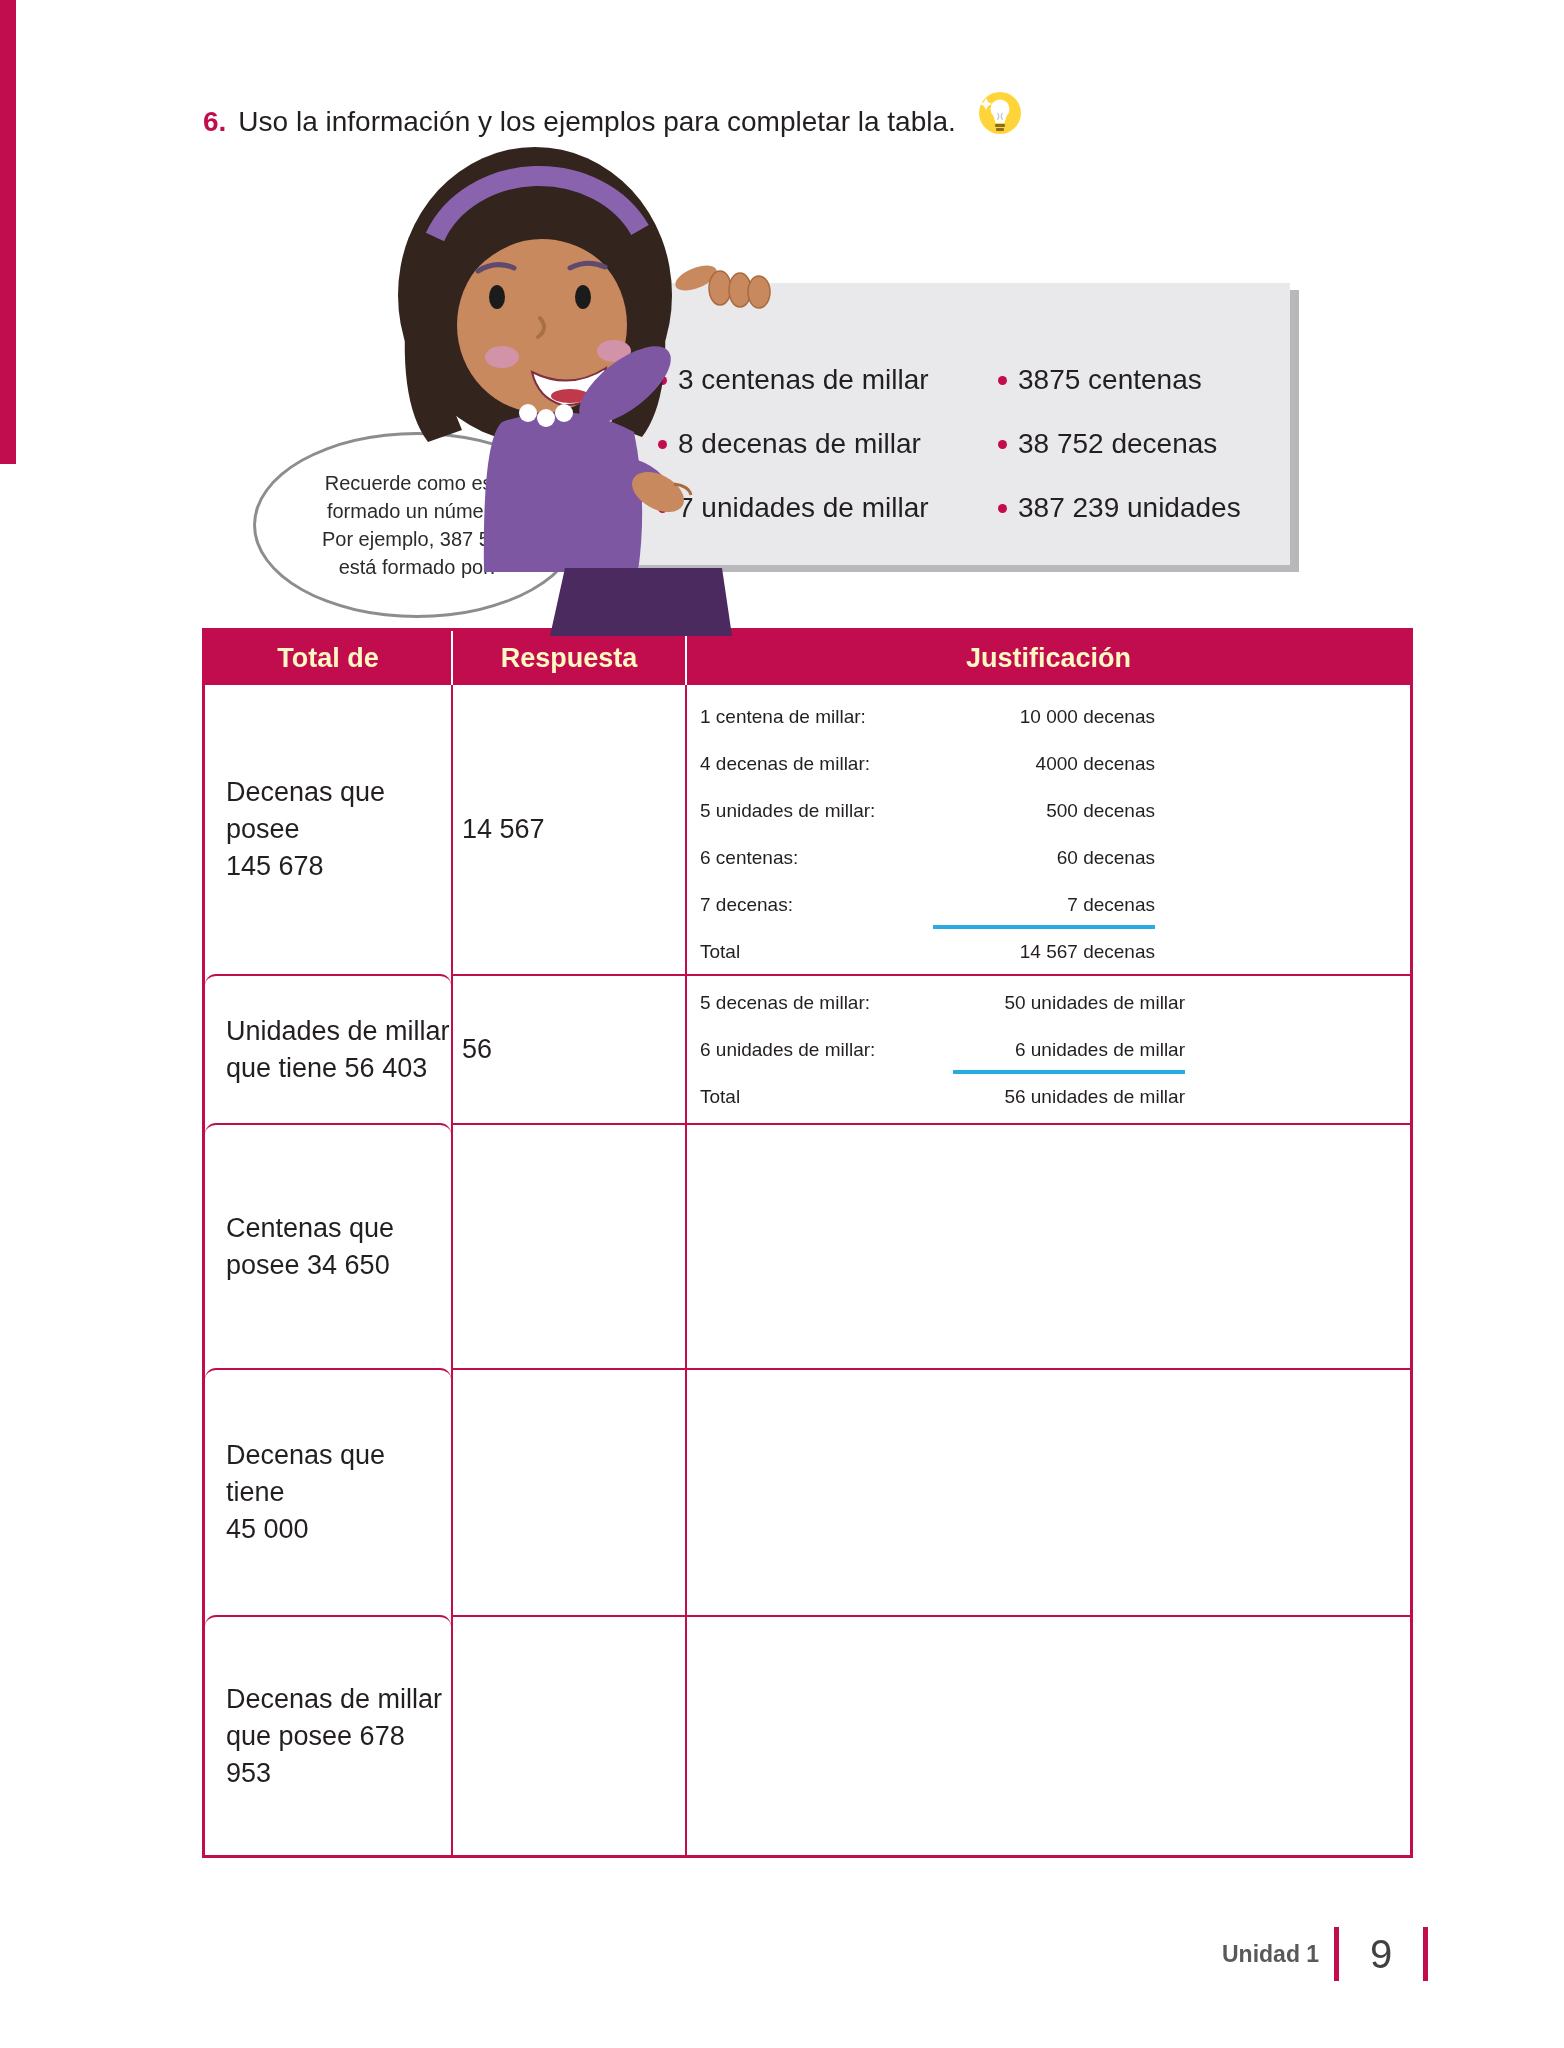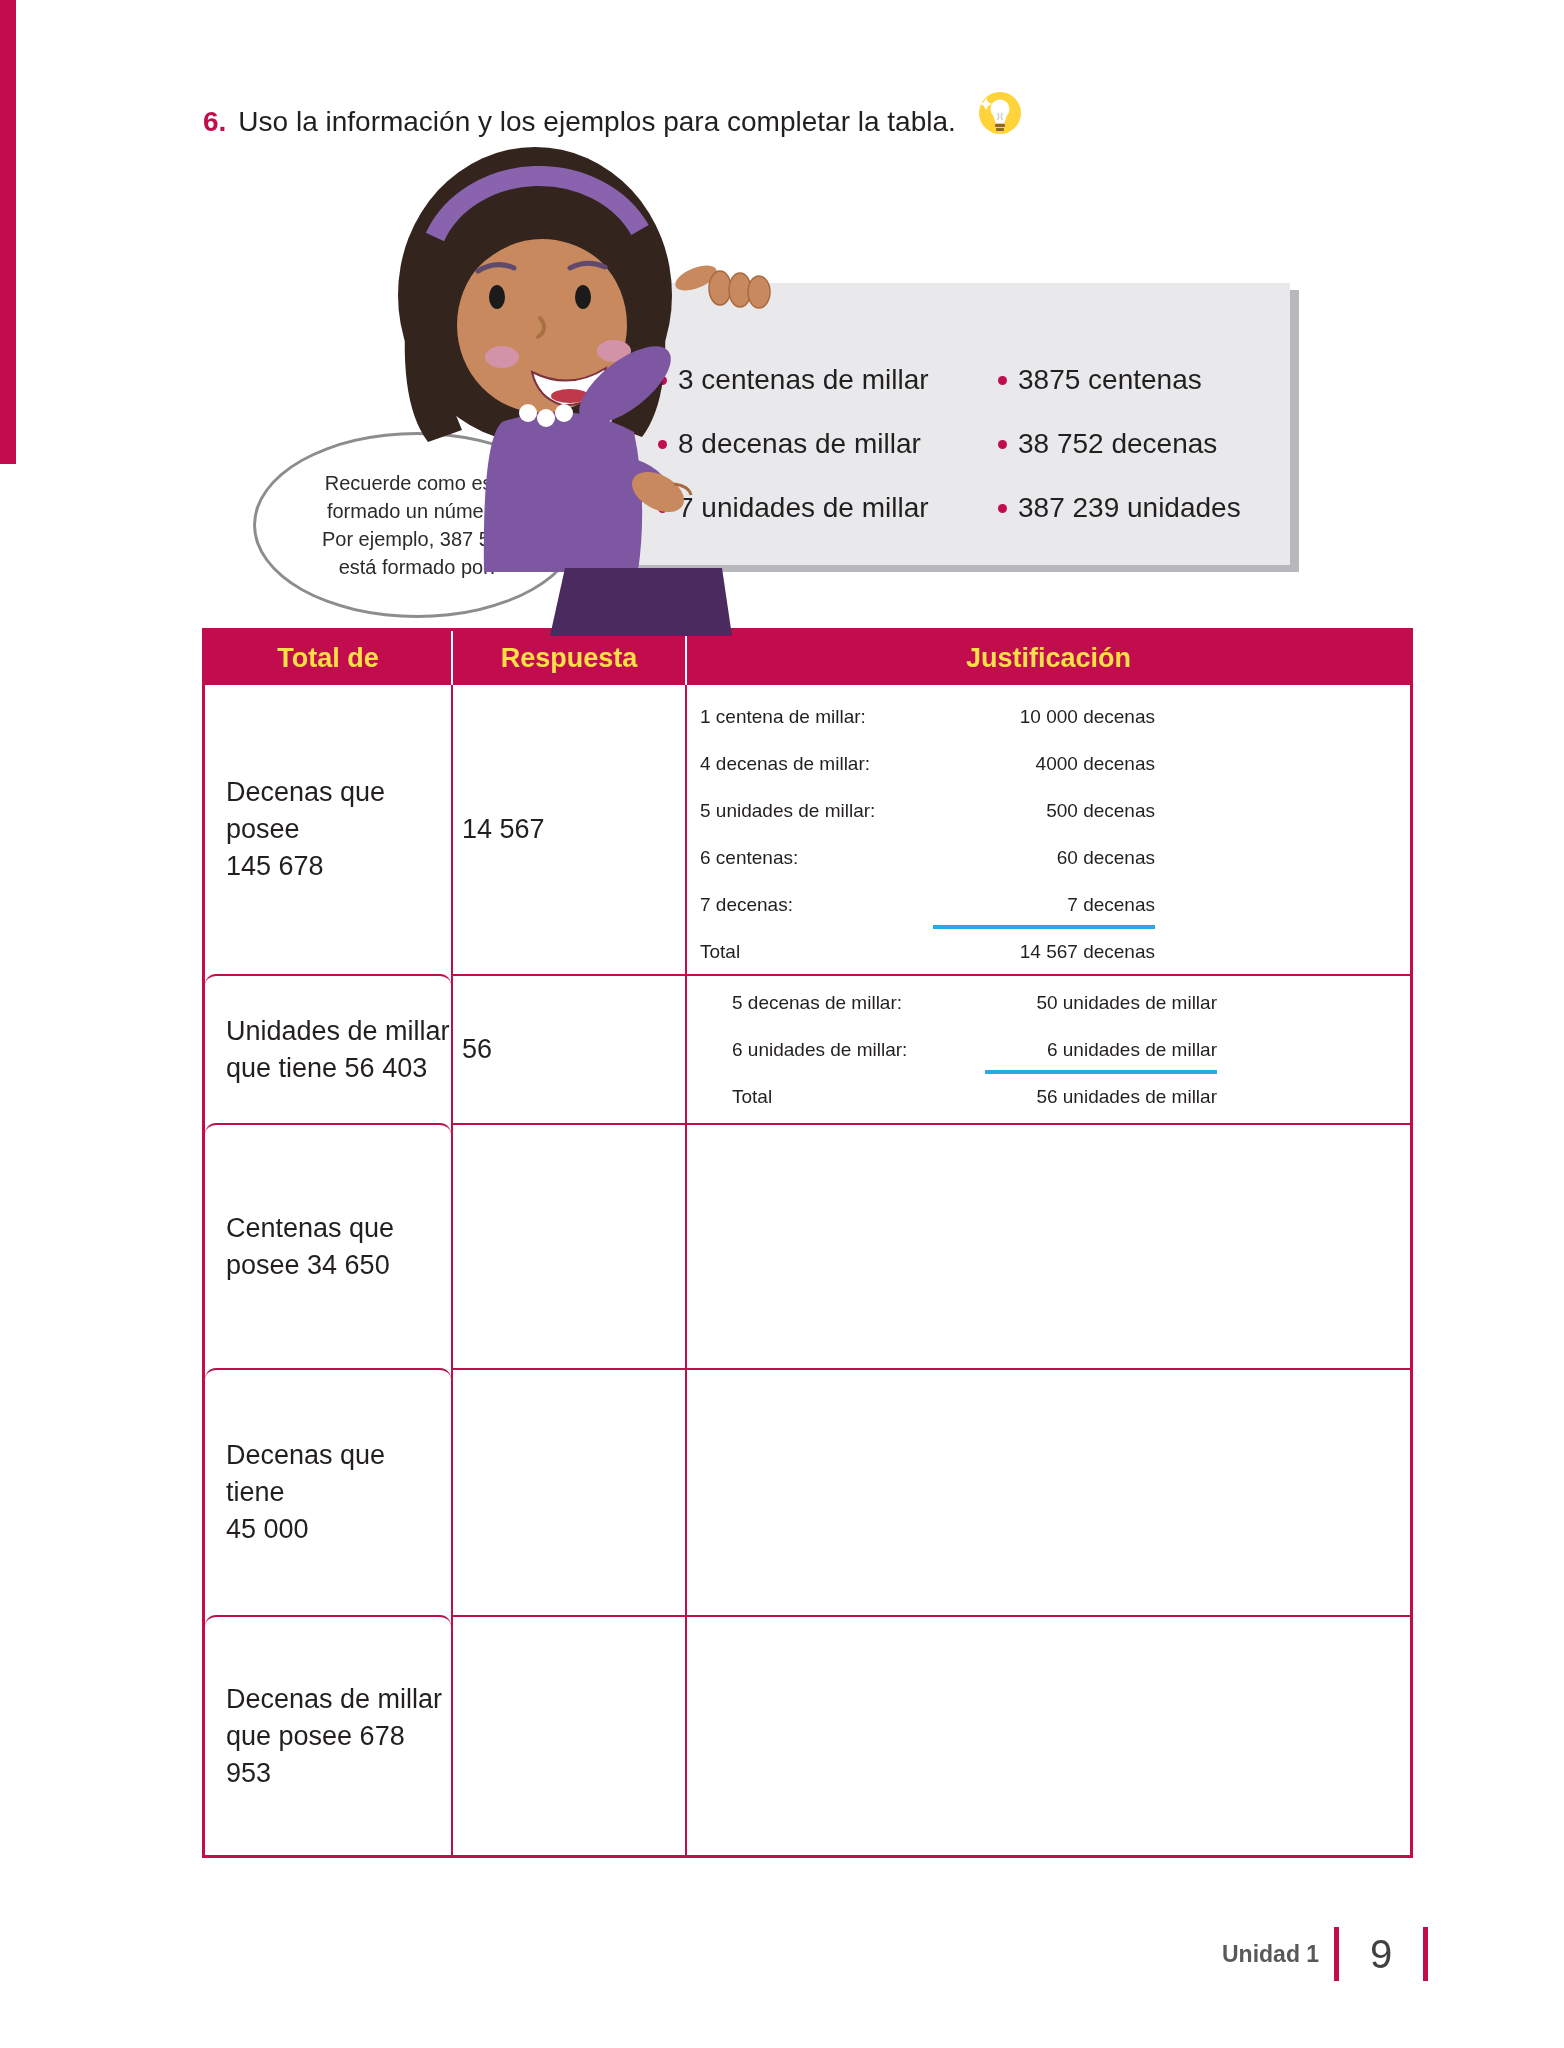--- a/index.html
+++ b/index.html
@@ -31,25 +31,25 @@
   .b-l0{left:28px;top:57px;} .b-l1{left:28px;top:121px;} .b-l2{left:28px;top:185px;}
   .b-r0{left:368px;top:57px;} .b-r1{left:368px;top:121px;} .b-r2{left:368px;top:185px;}
   
   .girl{position:absolute;left:390px;top:140px;width:390px;height:500px;z-index:3;}
   
   .tbl{
     position:absolute;left:202px;top:628px;width:1211px;height:1230px;
     display:grid;grid-template-columns:246px 234px auto;grid-template-rows:54px 289px 149px 245px 247px auto;
     border:3px solid #c10d4e;box-sizing:border-box;background:#fff;
   }
-  .hcell{background:#c10d4e;color:#fde047;font-weight:bold;font-size:27px;display:flex;align-items:center;justify-content:center;}
+  .hcell{background:#c10d4e;color:#fef9c3;font-weight:bold;font-size:27px;display:flex;align-items:center;justify-content:center;}
   .hcell.sep{border-left:2px solid #ffffff;}
   .cell{box-sizing:border-box;}
   .c-sep{border-left:2px solid #c10d4e;}
-  .r-sep{border-top:2px solid #c10d4e;padding-left:32px;}
+  .r-sep{border-top:2px solid #c10d4e;}
   .total-cell{display:flex;flex-direction:column;justify-content:center;padding-left:21px;font-size:27px;line-height:37px;border-radius:11px;}
   .resp-cell{display:flex;align-items:center;padding-left:9px;font-size:27px;}
   .just-cell{position:relative;}
   .jwrap{position:relative;display:grid;grid-template-columns:1fr auto;margin:8px 0 0 13px;font-size:19px;}
   .jwrap.w1{width:455px;}
   .jwrap.w2{width:485px;margin-top:3px;}
   .jlabel,.jvalue{height:47px;display:flex;align-items:center;}
   .jvalue{justify-content:flex-end;text-align:right;}
   .rule{position:absolute;right:0;border-top:4px solid #29abe2;height:0;}
   .rule1{top:232px;width:222px;}

